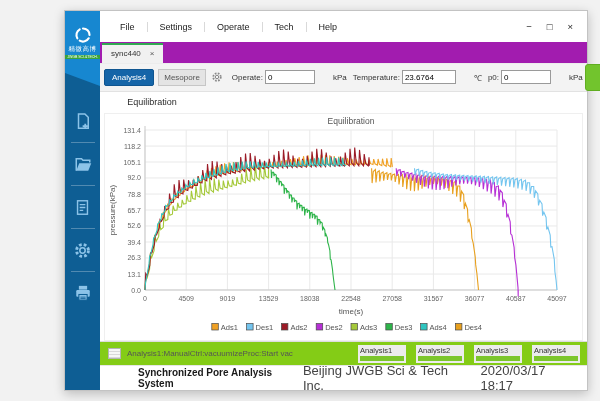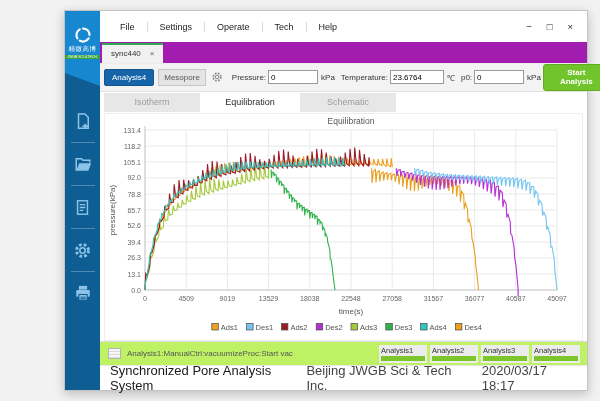--- a/index.html
+++ b/index.html
@@ -25,47 +25,47 @@
   .win-controls span{cursor:default;line-height:1;}
   .tabstrip{height:21px;background:#a21caf;display:flex;align-items:flex-end;padding-left:2px;border-bottom:1px solid #ececec;}
   .doc-tab{height:18px;background:#f1f1f1;border-top:2px solid #32a852;display:flex;align-items:center;gap:9px;padding:0 9px;font-size:8px;color:#333;}
   .tab-close{color:#555;font-size:8px;}
   
   .toolbar{height:27px;background:#f3f3f3;border-bottom:1px solid #e2e2e2;display:flex;align-items:center;padding:0 6px 0 4px;font-size:8px;color:#333;gap:2px;}
   .btn-blue{background:#1565a8;color:#fff;font-size:8px;border:1px solid #0f5590;border-radius:2px;padding:3px 7px;font-family:inherit;}
   .btn-grey{background:#e4e4e4;color:#555;border:1px solid #c6c6c6;border-radius:0;padding:3px 5px;font-size:8px;font-family:inherit;margin-left:2px;}
   .gear-btn{border:none;background:none;padding:0 3px;display:flex;align-items:center;}
   .lbl{margin-left:4px;white-space:nowrap;}
-  .unit{margin-left:1px;}
+  .unit{margin-left:16px;}
   .inp{height:12px;border:1px solid #9a9a9a;font-size:8px;padding:0 2px;font-family:inherit;background:#fff;}
   .inp.w1{width:44px}.inp.w2{width:48px}
   .btn-green{margin-left:auto;background:#72c42d;color:#fff;border:1px solid #60ad21;border-radius:3px;font-size:8px;font-weight:bold;padding:3.5px 16px;font-family:inherit;}
   
   .subtabs{height:21px;display:flex;background:#fff;padding-left:4px;gap:2px;align-items:center;}
   .subtab{width:96px;height:19px;display:flex;align-items:center;justify-content:center;font-size:9px;background:#e7e7e7;color:#9b9b9b;cursor:default;}
   .subtab.active{background:#fff;color:#2b2b2b;}
   
   .chart-panel{flex:1;background:#fff;margin:1px 4px 0 4px;border:1px solid #efefef;display:flex;align-items:flex-start;justify-content:center;}
   svg text.tick{font-size:7px;fill:#666;font-family:"Liberation Sans",sans-serif;}
   svg text.ctitle{font-size:8.5px;fill:#555;font-family:"Liberation Sans",sans-serif;}
   svg text.clabel{font-size:8px;fill:#555;font-family:"Liberation Sans",sans-serif;}
   svg text.lgd{font-size:7.5px;fill:#555;font-family:"Liberation Sans",sans-serif;}
   
-  .statusrow{height:23px;border-top:1px solid #ddd;border-bottom:1px solid #e6e6e6;background:#bef264;display:flex;align-items:center;justify-content:space-between;padding:0 7px 0 8px;}
+  .statusrow{height:23px;border-top:1px solid #ddd;border-bottom:1px solid #e6e6e6;background:#84cc16;display:flex;align-items:center;justify-content:space-between;padding:0 7px 0 8px;}
   .status-left{display:flex;align-items:center;gap:6px;}
   .status-icon{width:11px;height:9px;border:1px solid #b5b5b5;background:repeating-linear-gradient(#f7f7f7 0 2px,#d9d9d9 2px 3px);}
   .status-text{font-size:8px;color:#555;}
-  .status-right{display:flex;gap:3px;}
+  .status-right{display:flex;gap:10px;}
   .prog{width:44px;background:#ececec;padding:1px 2px 2px 2px;}
   .prog .plabel{font-size:7.5px;color:#333;display:block;margin-bottom:1px;}
   .bar{height:5px;background:#ddd;}
   .fill{height:100%;background:#7cc62c;}
   
   .footer{height:24px;display:flex;align-items:center;padding:0 10px;justify-content:space-between;background:#fff;}
-  .app-title{font-size:13px;color:#1a1a1a;font-weight:normal;}
+  .app-title{font-size:10px;color:#1a1a1a;font-weight:bold;margin-left:28px;}
   .footer-right{display:flex;gap:16px;align-items:center;}
   .company,.datetime{font-size:13px;color:#444;}
 </style>
 </head>
 <body>
 
 <div class="window">
 
   <aside class="sidebar">
     <div class="logo-box">
@@ -150,36 +150,34 @@
 
     <div class="toolbar">
       <button class="btn-blue">Analysis4</button>
       <button class="btn-grey">Mesopore</button>
       <button class="gear-btn">
         <svg width="12" height="12" viewBox="0 0 24 24">
           <circle cx="12" cy="12" r="7.5" fill="none" stroke="#8a8a8a" stroke-width="3.6" stroke-dasharray="3.4 2.6"></circle>
           <circle cx="12" cy="12" r="3.4" fill="none" stroke="#8a8a8a" stroke-width="2"></circle>
         </svg>
       </button>
-      <span class="lbl">Pressure:</span>
+      <span class="lbl">Operate:</span>
       <input class="inp w1" value="0" style="">
       <span class="unit">kPa</span>
       <span class="lbl">Temperature:</span>
       <input class="inp w2" value="23.6764" style="">
       <span class="unit">℃</span>
       <span class="lbl">p0:</span>
       <input class="inp w1" value="0" style="">
       <span class="unit">kPa</span>
       <button class="btn-green">Start Analysis</button>
     </div>
 
     <div class="subtabs">
-      <div class="subtab">Isotherm</div>
       <div class="subtab active">Equilibration</div>
-      <div class="subtab">Schematic</div>
     </div>
 
     <div class="chart-panel">
       <svg id="chart-svg" width="477" height="226">
           <text x="246" y="10" text-anchor="middle" class="ctitle">Equilibration</text>
           <text x="246" y="200" text-anchor="middle" class="clabel">time(s)</text>
           <text x="10" y="96" text-anchor="middle" class="clabel" transform="rotate(-90 10 96)">pressure(kPa)</text>
           <line x1="40" y1="16" x2="40" y2="176" stroke="#e9e9e9" stroke-width="1"></line>
           <line x1="81.19360489611282" y1="16" x2="81.19360489611282" y2="176" stroke="#e9e9e9" stroke-width="1"></line>
           <line x1="122.39634565492162" y1="16" x2="122.39634565492162" y2="176" stroke="#e9e9e9" stroke-width="1"></line>

